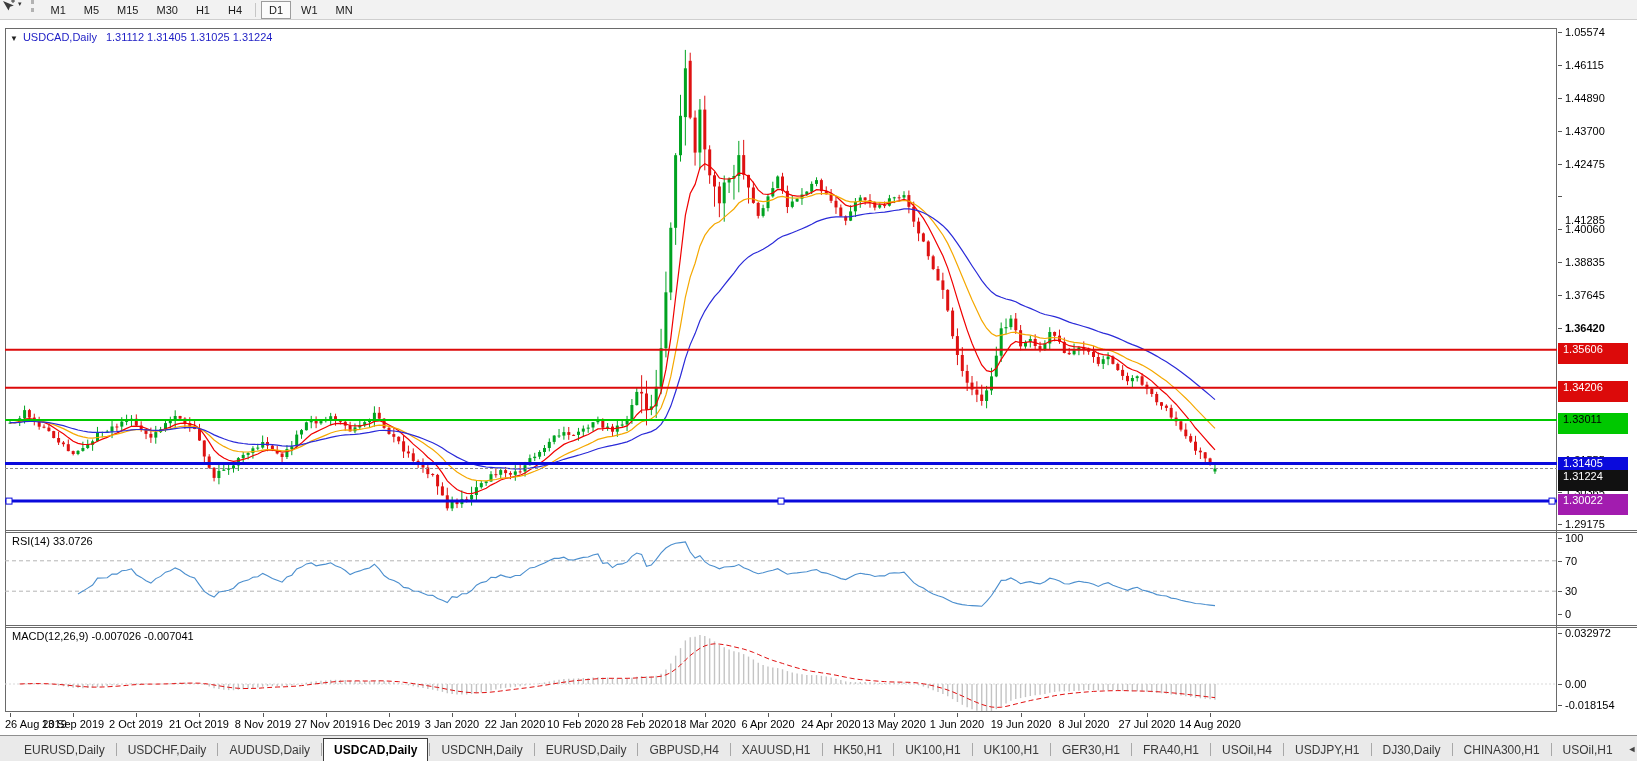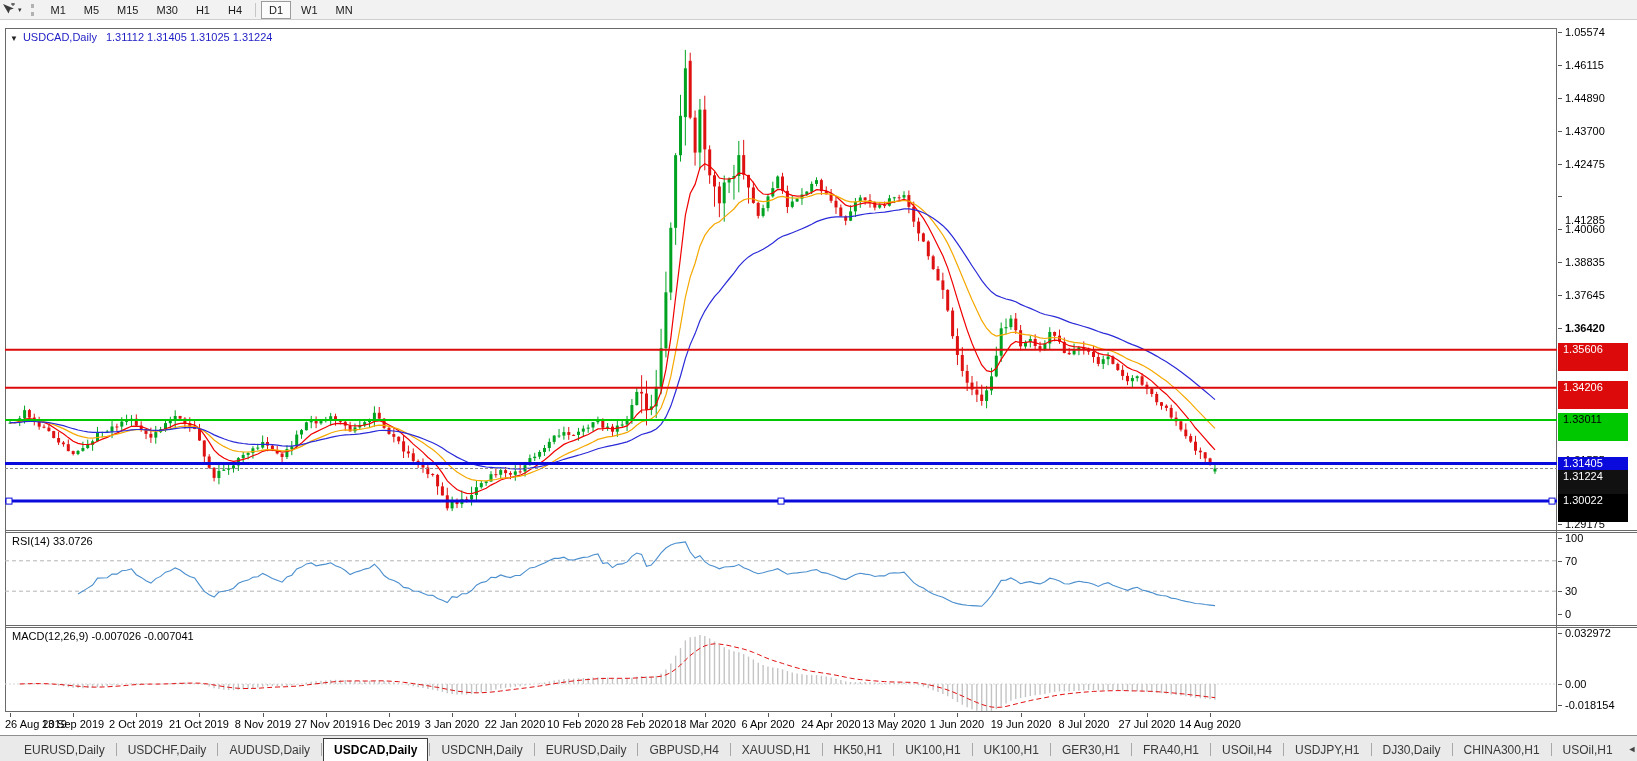--- a/index.html
+++ b/index.html
@@ -1,38 +1,38 @@
 <!DOCTYPE html>
 <html><head>
 <meta charset="utf-8">
 <style>
   html,body{margin:0;padding:0}
   body{width:1637px;height:761px;position:relative;background:#fff;overflow:hidden;
        font-family:"Liberation Sans",sans-serif;-webkit-font-smoothing:antialiased}
   
   #toolbar{position:absolute;left:0;top:0;width:1637px;height:19px;background:#f2f2f2;
-           border-bottom:1px solid #cfcfcf;display:flex;align-items:center;font-size:11px;color:#1a1a1a}
+           border-bottom:1px solid #cfcfcf;display:flex;align-items:flex-start;font-size:11px;color:#1a1a1a}
   .tool-icon{display:flex;align-items:center;margin-left:1px}
   .tb-caret{font-size:7px;color:#333;margin:0 3px 0 2px}
   .grip{border-left:3px dotted #b2b2b2;height:12px;margin:0 8px 0 6px}
   #tf-buttons{display:flex;align-items:center;height:100%}
   .tf-btn{padding:2px 7px;margin:0 1px;border:1px solid transparent;line-height:12px}
   .tf-btn.active{background:#fbfbfb;border:1px solid #9c9c9c}
   .tb-sep{width:1px;height:14px;background:#c6c6c6;margin:0 4px}
   
   #plot-svg{position:absolute;left:5px;top:28px}
   #chart-title{position:absolute;left:10px;top:31px;font-size:11px;color:#1c1cc4;white-space:nowrap}
   #chart-title .collapse{color:#222;font-size:8px;margin-right:5px}
   .pane-label{position:absolute;font-size:11px;color:#000;white-space:nowrap}
   .pane-sep{position:absolute;left:5px;width:1632px;height:1px;background:#6a6a6a}
   
   #price-axis{position:absolute;left:1558px;top:0;width:79px;height:734px;font-size:11px;color:#000}
   .axis-tick{position:absolute;left:7px;height:12px;line-height:12px;white-space:nowrap}
   .tickmark{position:absolute;left:0;width:4px;height:1px;background:#555}
-  .price-flag{position:absolute;left:0;width:70px;height:28px;line-height:13px;padding-left:5px;
+  .price-flag{position:absolute;left:0;width:70px;height:21px;line-height:13px;padding-left:5px;
               box-sizing:border-box;font-size:11px;white-space:nowrap}
   
   #date-axis{position:absolute;left:5px;top:712px;width:1552px;height:22px;font-size:11px;color:#000}
   .date-label{position:absolute;top:6px;white-space:nowrap;transform:translateX(-50%)}
   .date-label.first{transform:none}
   .date-tick{position:absolute;top:1px;width:1px;height:4px;background:#555}
   
   #tab-bar{position:absolute;left:0;top:735px;width:1637px;height:26px;background:#eaeaea;
            border-top:1px solid #8f8f8f;display:flex;align-items:flex-end;box-sizing:border-box;
            padding-left:14px;font-size:12px;color:#3a3a3a}
@@ -897,21 +897,21 @@
     <div class="axis-tick" style="top: 627px;">0.032972</div>
     <div class="tickmark" style="top: 684px;"></div>
     <div class="axis-tick" style="top: 678px;">0.00</div>
     <div class="tickmark" style="top: 705px;"></div>
     <div class="axis-tick" style="top: 699px;">-0.018154</div>
     <div class="price-flag" style="top: 343px; background: rgb(220, 10, 10); color: rgb(255, 255, 255);">1.35606</div>
     <div class="price-flag" style="top: 381px; background: rgb(220, 10, 10); color: rgb(255, 255, 255);">1.34206</div>
     <div class="price-flag" style="top: 413px; background: rgb(0, 200, 0); color: rgb(0, 0, 0);">1.33011</div>
     <div class="price-flag" style="top: 457px; background: rgb(10, 10, 220); color: rgb(255, 255, 255);">1.31405</div>
     <div class="price-flag" style="top: 470px; background: rgb(17, 17, 17); color: rgb(255, 255, 255);">1.31224</div>
-    <div class="price-flag" style="top: 494px; background: #000000; color: rgb(255, 255, 255);">1.30022</div>
+    <div class="price-flag" style="top: 494px; background: #a21caf; color: rgb(255, 255, 255);">1.30022</div>
   </div>
 <div id="date-axis">
     <div class="date-tick" style="left: 5px;"></div>
     <div class="date-label first" style="left: 0px;">26 Aug 2019</div>
     <div class="date-tick" style="left: 68px;"></div>
     <div class="date-label" style="left: 68px;">13 Sep 2019</div>
     <div class="date-tick" style="left: 131px;"></div>
     <div class="date-label" style="left: 131px;">2 Oct 2019</div>
     <div class="date-tick" style="left: 194px;"></div>
     <div class="date-label" style="left: 194px;">21 Oct 2019</div>

